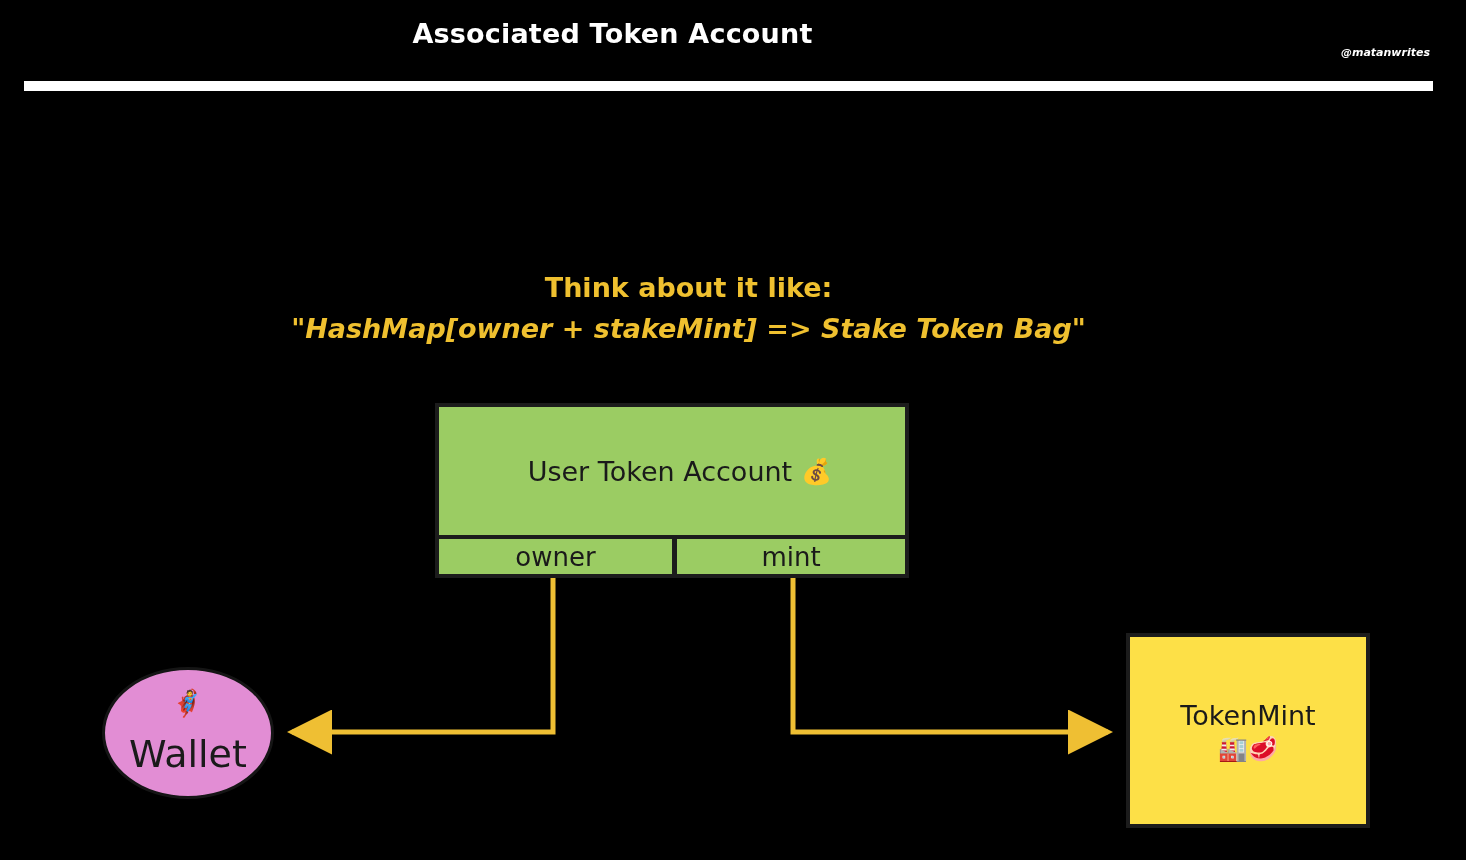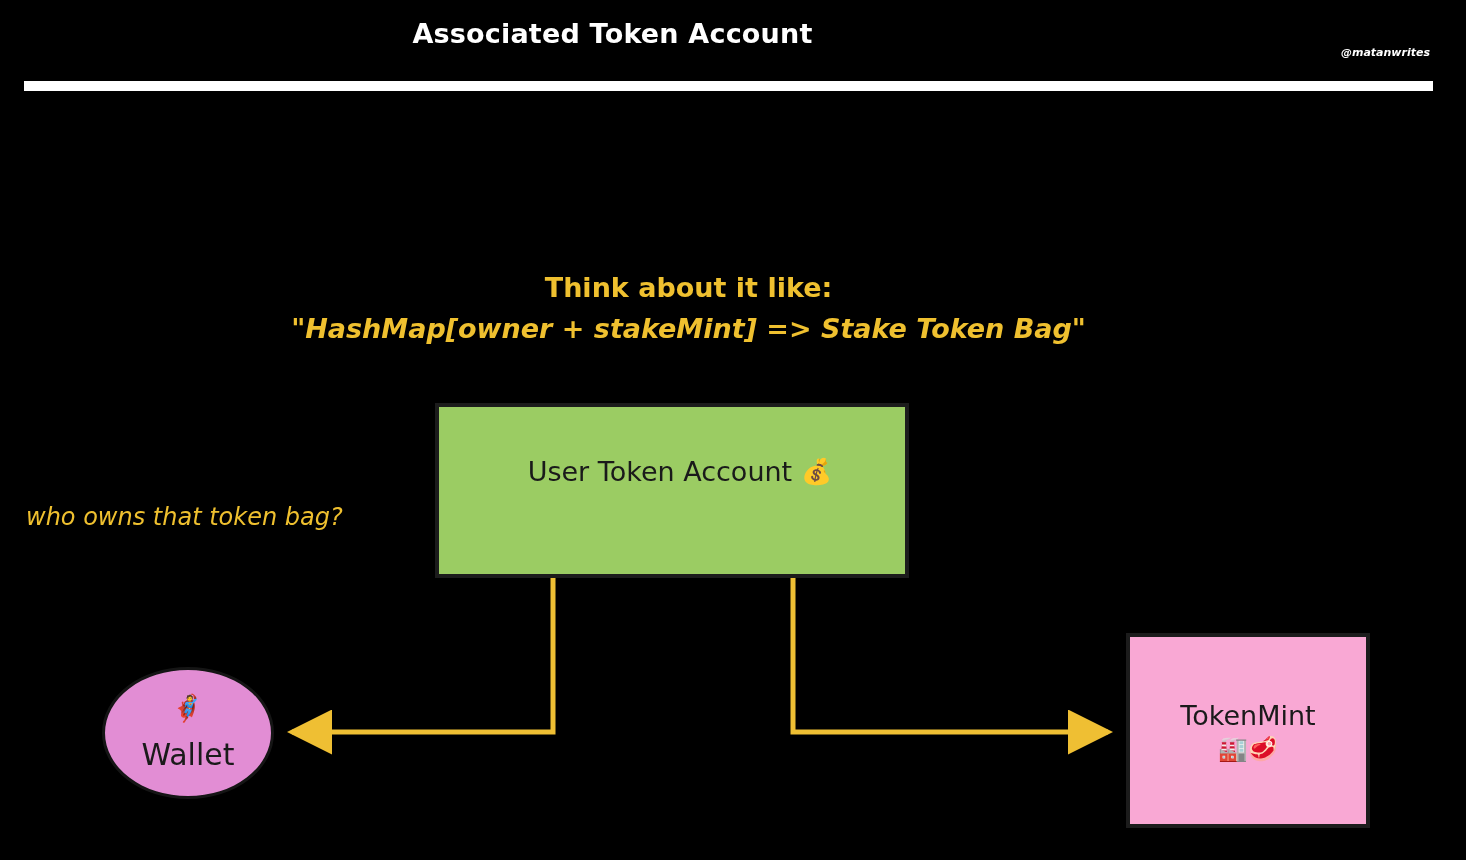--- a/index.html
+++ b/index.html
@@ -142,33 +142,33 @@
     border-radius: 50%;
     box-sizing: border-box;
     display: flex;
     flex-direction: column;
     align-items: center;
     justify-content: center;
   }
   #wallet .emoji { font-size: 26px; line-height: 1; }
   #wallet .label {
     color: #1a1a1a;
-    font-size: 30px;
+    font-size: 38px;
     margin-top: 16px;
     font-family: "DejaVu Sans", "Liberation Sans", sans-serif;
   }
 
   
   #tokenmint {
     position: absolute;
     left: 1126px;
     top: 633px;
     width: 244px;
     height: 195px;
-    background: #f9a8d4;
+    background: #fde047;
     border: 4px solid #1c1c1c;
     box-sizing: border-box;
     display: flex;
     flex-direction: column;
     align-items: center;
     justify-content: center;
   }
   #tokenmint .label {
     color: #1a1a1a;
     font-size: 27px;
@@ -192,21 +192,20 @@
 
   <div id="title">Associated Token Account</div>
   <div id="handle">@matanwrites</div>
   <div id="rule"></div>
 
   <div id="think-block">
     <div class="think-line1">Think about it like:</div>
     <div class="think-line2">"HashMap[owner + stakeMint] =&gt; Stake Token Bag"</div>
   </div>
 
-  <div class="side-q" id="q-left">who owns that token bag?</div>
 
   <svg id="connectors" viewBox="0 0 1466 860">
     <defs>
       <marker id="arrow-left" markerWidth="9" markerHeight="9" refX="8" refY="4.5" orient="auto-start-reverse" markerUnits="strokeWidth">
         <path d="M 9 0 L 9 9 L 0 4.5 z" fill="#EFBF33"></path>
       </marker>
       <marker id="arrow-right" markerWidth="9" markerHeight="9" refX="8" refY="4.5" orient="auto" markerUnits="strokeWidth">
         <path d="M 0 0 L 9 4.5 L 0 9 z" fill="#EFBF33"></path>
       </marker>
     </defs>
@@ -214,20 +213,24 @@
     <path d="M 553 578 L 553 732 L 292 732" stroke="#EFBF33" stroke-width="5" fill="none" marker-end="url(#arrow-right)"></path>
 
     <path d="M 793 578 L 793 732 L 1108 732" stroke="#EFBF33" stroke-width="5" fill="none" marker-end="url(#arrow-right)"></path>
   </svg>
 
   <div id="uta">
     <div id="uta-head">
       <span>User Token Account</span>
       <span class="emoji">💰</span>
     </div>
+    <div id="uta-fields">
+      <div class="uta-cell">owner</div>
+      <div class="uta-cell">mint</div>
+    </div>
   </div>
 
   <div id="wallet">
     <span class="emoji">🦸</span>
     <span class="label">Wallet</span>
   </div>
 
   <div id="tokenmint">
     <span class="label">TokenMint</span>
     <span class="emoji">🏭🥩</span>

